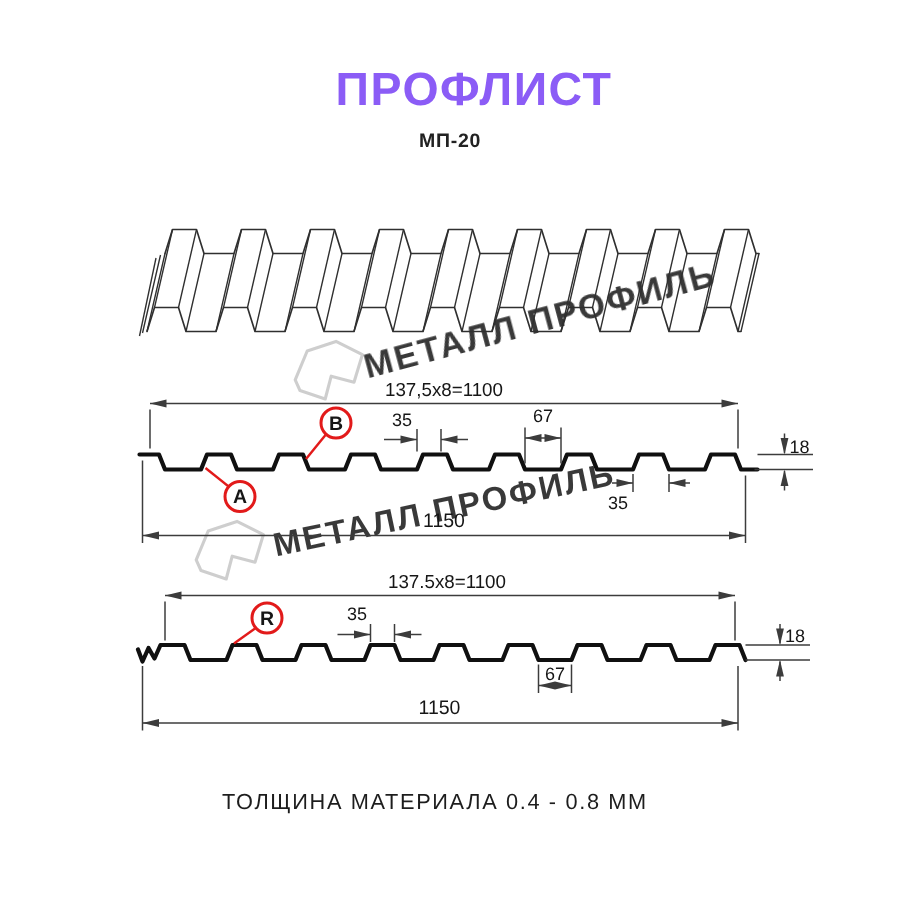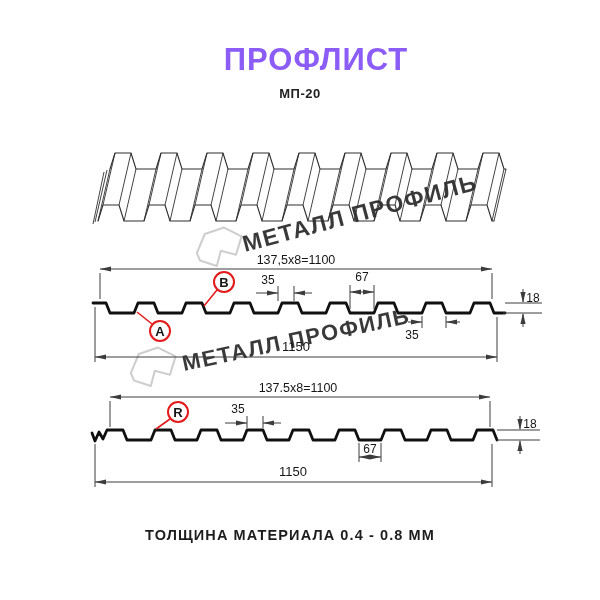--- a/index.html
+++ b/index.html
@@ -3,21 +3,21 @@
 <meta charset="utf-8">
 <style>
   html,body{margin:0;padding:0;background:#ffffff;}
   .page{position:relative;width:600px;height:600px;background:#ffffff;overflow:hidden;
         font-family:"Liberation Sans","DejaVu Sans",sans-serif;}
   .title{position:absolute;top:42px;left:16px;width:600px;text-align:center;margin:0;
          font-size:31px;font-weight:800;letter-spacing:1px;color:#8b5cf6;}
   .subtitle{position:absolute;top:86px;left:0;width:600px;text-align:center;
             font-size:13px;font-weight:700;letter-spacing:.5px;color:#222222;}
   .footer-note{position:absolute;top:527px;left:0;width:580px;text-align:center;
-               font-size:14.5px;font-weight:700;letter-spacing:1.1px;color:#1d1d1d;}
+               font-size:14.5px;font-weight:400;letter-spacing:1.1px;color:#1d1d1d;}
   #drawing{position:absolute;left:0;top:0;}
   #drawing text{font-family:"Liberation Sans","DejaVu Sans",sans-serif;fill:#161616;}
 </style>
 </head>
 <body>
 
 <div class="page">
   <h1 class="title">ПРОФЛИСТ</h1>
   <div class="subtitle">МП-20</div>
 

